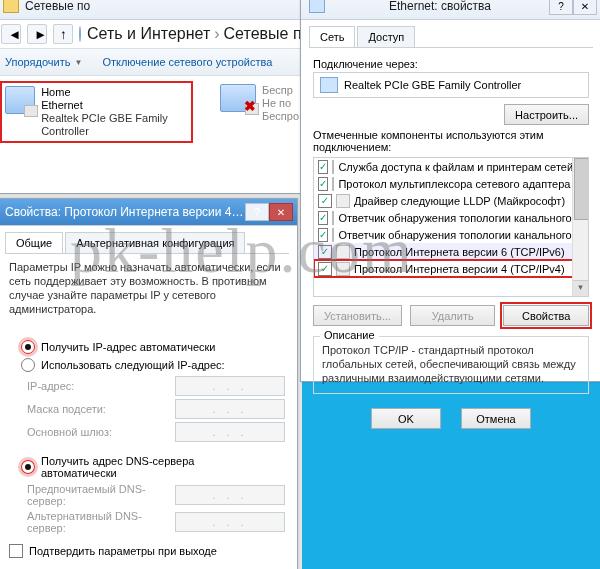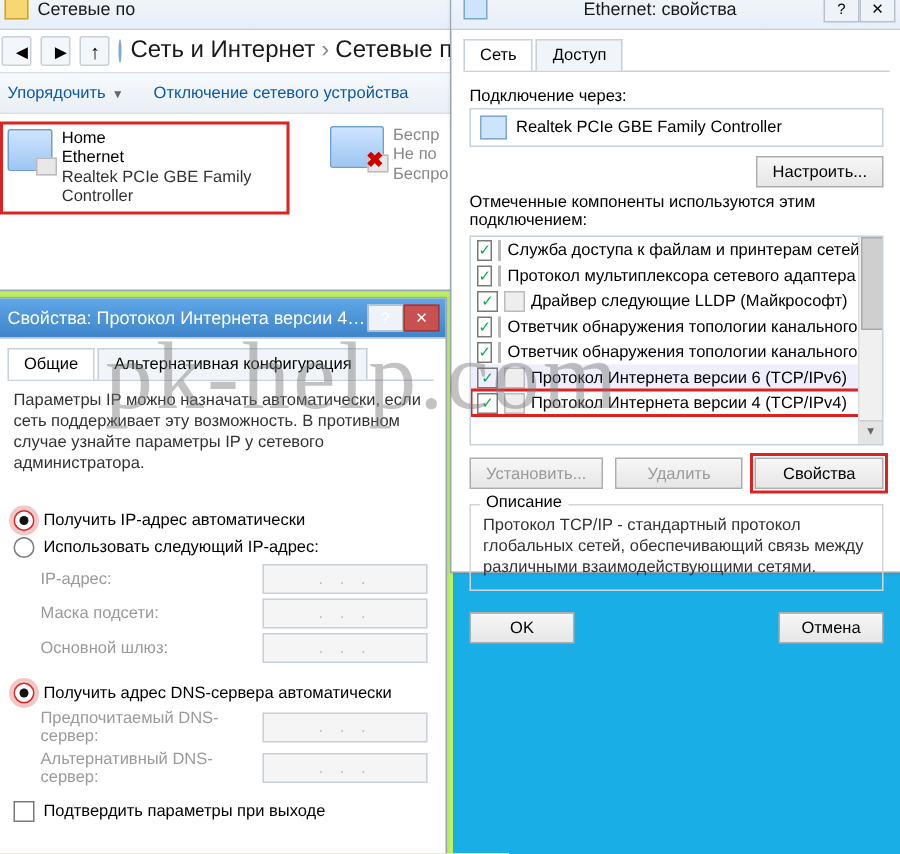--- a/index.html
+++ b/index.html
@@ -1,16 +1,16 @@
 <!DOCTYPE html>
 <html><head>
 <meta charset="utf-8">
 <style>
   html,body{margin:0;padding:0;font-family:"Segoe UI",Tahoma,sans-serif;font-size:11px;color:#000;background:#fff}
-  #stage{position:relative;width:600px;height:569px;overflow:hidden;background:#bef264}
+  #stage{position:relative;width:600px;height:569px;overflow:hidden;background:#e5e5e5}
   .win{position:absolute;background:#fff;border:1px solid #9aa7b3;box-shadow:0 0 2px rgba(0,0,0,.15)}
   .titlebar{height:26px;background:linear-gradient(#f4f7fb,#e6eef7);display:flex;align-items:center;padding:0 4px 0 8px;border-bottom:1px solid #c5d0db}
   .titlebar .t{flex:1;font-size:12px;color:#1a1a1a;white-space:nowrap;overflow:hidden;text-overflow:ellipsis}
   .winbtns{display:flex;gap:0}
   .winbtn{width:28px;height:18px;border:1px solid #b8c2cc;background:#eef3f9;display:flex;align-items:center;justify-content:center;font-size:10px}
   .winbtn.small{width:22px;height:16px}
   .winbtn.close{background:#c75050;border-color:#a33;color:#fff}
   
   #net{left:-6px;top:-8px;width:312px;height:200px}
   .crumbs{height:28px;display:flex;align-items:center;border-bottom:1px solid #d6dee6;padding:0 6px;gap:6px}
@@ -47,24 +47,24 @@
   .scroll{position:absolute;right:0;top:0;bottom:0;width:15px;background:#f0f0f0;border-left:1px solid #ddd}
   .scroll .th{position:absolute;left:1px;width:13px;height:60px;top:0;background:#cfcfcf;border:1px solid #aaa}
   .scroll .ab{position:absolute;left:0;bottom:0;width:15px;height:15px;background:#e4e4e4;border-top:1px solid #ccc;text-align:center;line-height:13px;color:#666;font-size:9px}
   .btnrow{display:flex;gap:8px;margin-top:8px}
   .btnrow .rightbtn{flex:1}
   .btnrow .gray{color:#9a9a9a}
   .btnrow .hl{outline:2px solid #d22;outline-offset:1px}
   .group{border:1px solid #d0d6dc;padding:6px 8px 8px;position:relative;margin-top:10px}
   .group .gt{position:absolute;top:-8px;left:6px;background:#fff;padding:0 4px;font-size:11px}
   .desc{font-size:11px;color:#333;line-height:14px}
-  .okrow{display:flex;justify-content:space-between;gap:20px;padding:8px 12px}
+  .okrow{display:flex;justify-content:center;gap:20px;padding:8px 12px}
   
   #ipv4{left:-4px;top:198px;width:300px;height:370px}
-  .radio{display:flex;align-items:center;gap:6px;margin:4px 0}
+  .radio{display:flex;align-items:center;gap:6px;margin:4px 12px}
   .radio .r{width:12px;height:12px;border:1px solid #7a7a7a;border-radius:50%;display:inline-flex;align-items:center;justify-content:center}
   .radio .r.on::after{content:"";width:6px;height:6px;background:#111;border-radius:50%}
   .radio.hl .r{box-shadow:0 0 0 3px rgba(210,30,30,.25);border-color:#d22}
   .radio.hl .r::before{content:"";position:absolute}
   .fieldrow{display:flex;align-items:center;margin:3px 0 3px 18px;gap:8px}
   .fieldrow .fl{width:140px;color:#9a9a9a}
   .ipbox{flex:1;height:18px;border:1px solid #c8d0d8;background:#fff;color:#bbb;display:flex;align-items:center;justify-content:center;font-size:11px;letter-spacing:4px}
   .ipbox.dis{background:#f5f5f5}
   .chkrow{display:flex;align-items:center;gap:6px;margin-top:10px}
   

